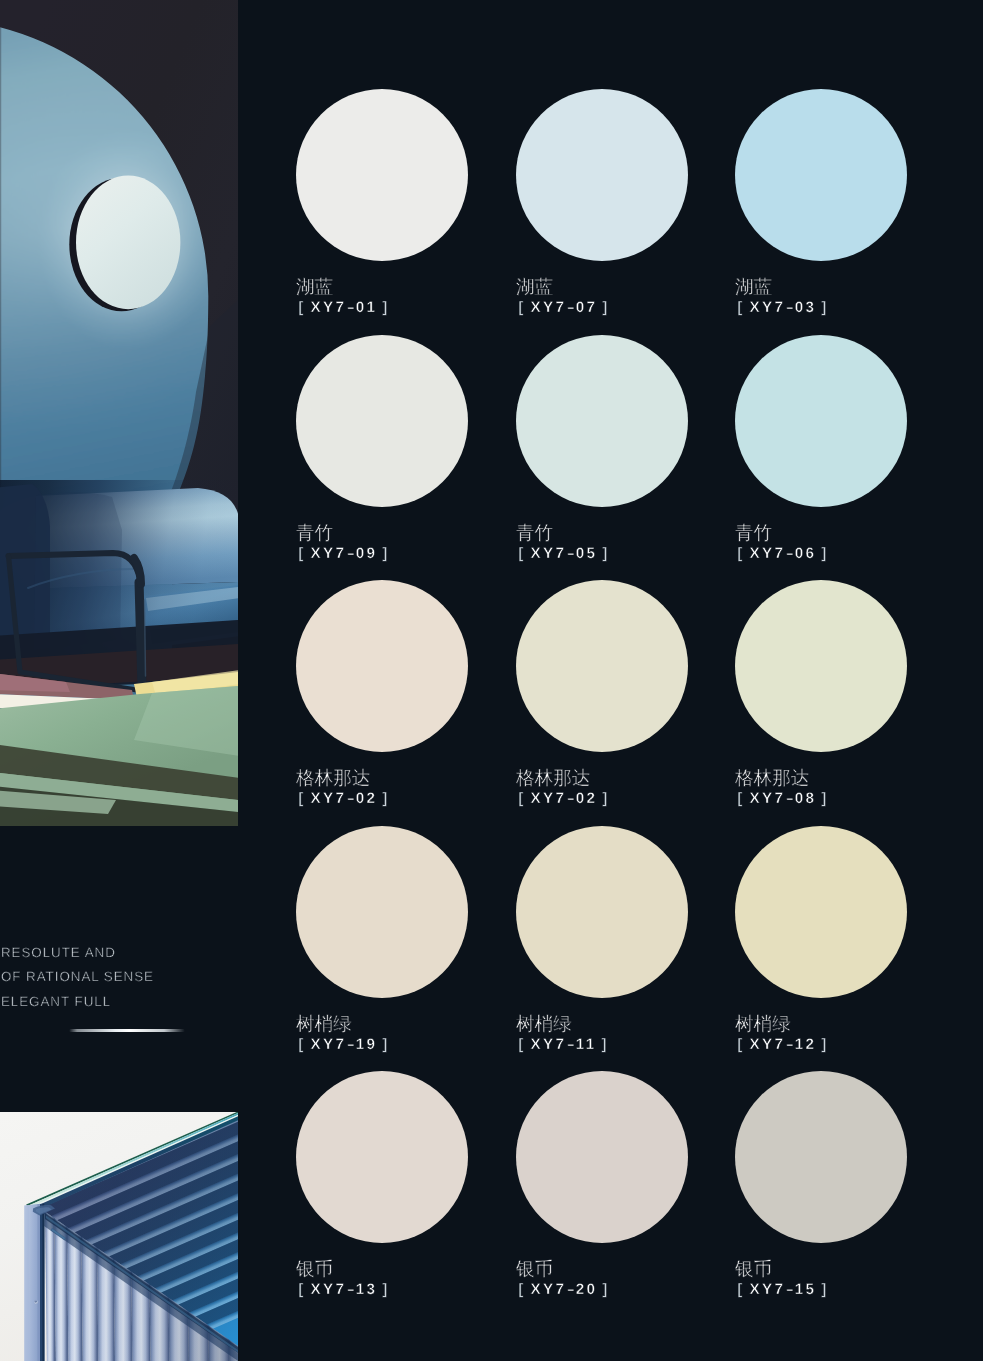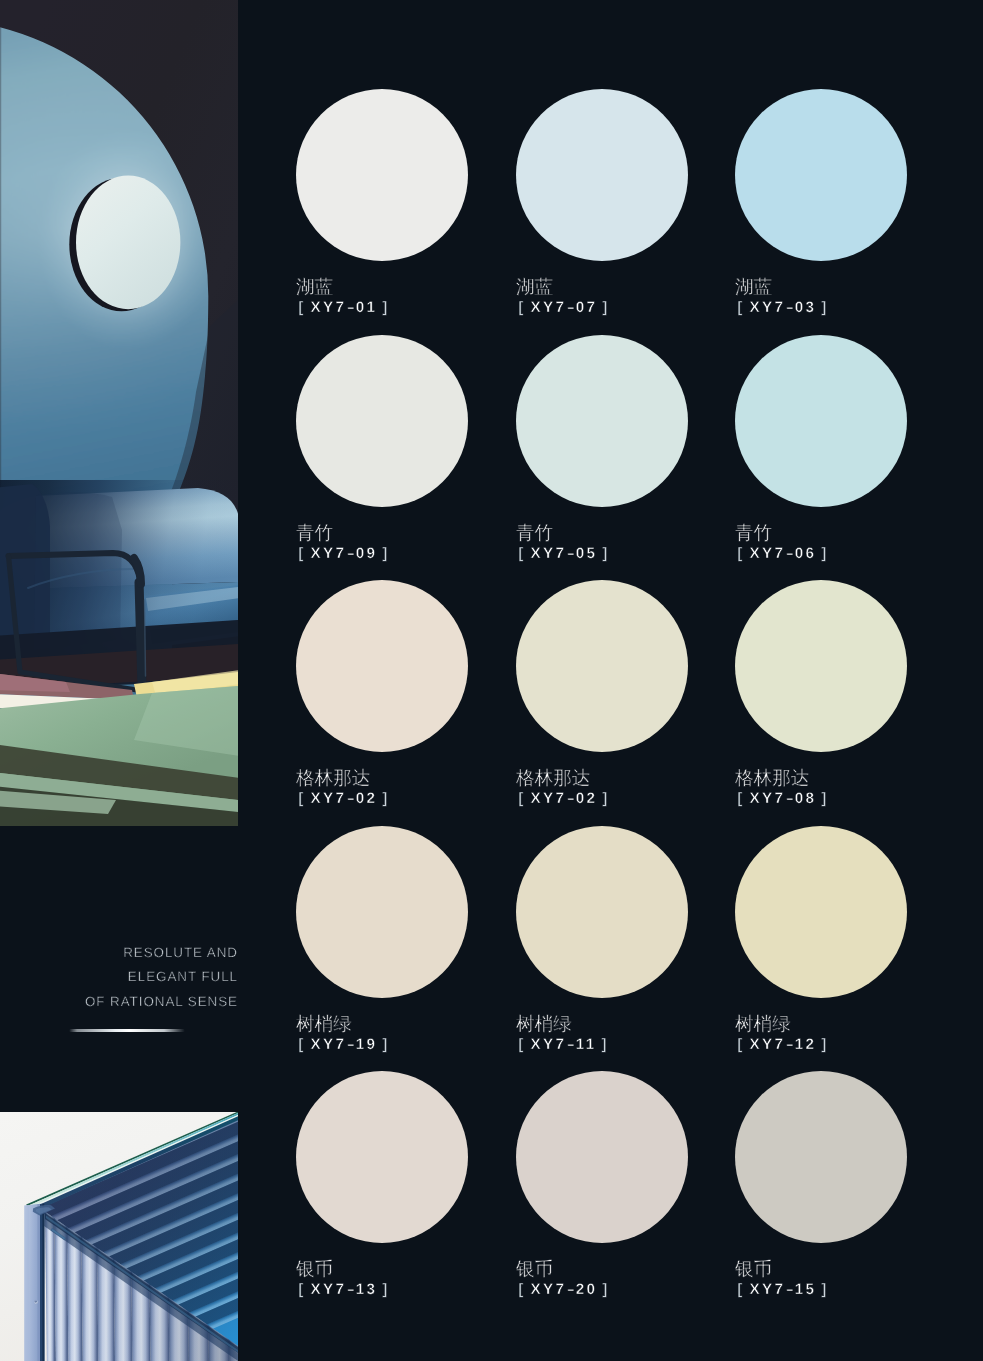--- a/index.html
+++ b/index.html
@@ -8,21 +8,21 @@
   body{font-family:"Liberation Sans","DejaVu Sans",sans-serif;-webkit-font-smoothing:antialiased;text-rendering:geometricPrecision}
   .page{position:relative;width:983px;height:1361px;background:#0b121a;overflow:hidden}
 
   
   .left-col{position:absolute;left:0;top:0;width:238px;height:1361px}
   .photo{position:absolute;overflow:hidden;background:#0b121a}
   .photo-top{left:0;top:0;width:238px;height:826px}
   .photo-bottom{left:0;top:1112px;width:238px;height:249px}
   .photo svg{display:block}
 
-  .tagline{position:absolute;left:0;top:941px;width:238px;text-align:right}
+  .tagline{position:absolute;left:0;top:941px;width:238px;text-align:left}
   .tagline-line{color:#eff6fb;font-size:13.4px;letter-spacing:0.95px;line-height:24.3px;
     font-weight:400;white-space:nowrap;-webkit-text-stroke:0.55px #0b121a;text-indent:0.95px;transform:translateZ(0)}
   .divider{position:absolute;left:69px;top:1029px;width:116px;height:2.5px;
     background:linear-gradient(90deg,rgba(232,239,244,0) 0%,rgba(232,239,244,.55) 7%,rgba(245,250,253,.95) 40%,#ffffff 52%,rgba(238,244,248,.8) 82%,rgba(232,239,244,0) 100%);
     border-radius:2px;filter:blur(.3px)}
 
   
   .grid{position:absolute;left:0;top:0;width:983px;height:1361px}
   .swatch{position:absolute;width:172px;}
   .swatch-dot{width:172px;height:172px;border-radius:50%;display:block}
@@ -187,22 +187,22 @@
         <path d="M -8,772 L 239,800 L 239,812 L -8,786 Z" fill="#8fae95" opacity="0.92"></path>
 
         <path d="M -8,786 L 239,812 L 239,826 L -8,826 Z" fill="#32392c" opacity="0.93"></path>
 
         <path d="M -8,790 L 116,800 L 108,814 L -8,806 Z" fill="#9dbba3" opacity="0.8"></path>
       </svg>
     </div>
 
     <div class="tagline">
       <div class="tagline-line">RESOLUTE AND</div>
+      <div class="tagline-line">OF RATIONAL SENSE</div>
       <div class="tagline-line">ELEGANT FULL</div>
-      <div class="tagline-line">OF RATIONAL SENSE</div>
     </div>
     <div class="divider"></div>
 
     <div class="photo photo-bottom">
       <svg width="238" height="249" viewBox="0 0 238 249">
         <defs>
           <linearGradient id="gBgWhite" x1="0" y1="0" x2="0.35" y2="1">
             <stop offset="0" stop-color="#f5f5f3"></stop>
             <stop offset="0.45" stop-color="#f2f2f0"></stop>
             <stop offset="1" stop-color="#eeece8"></stop>

